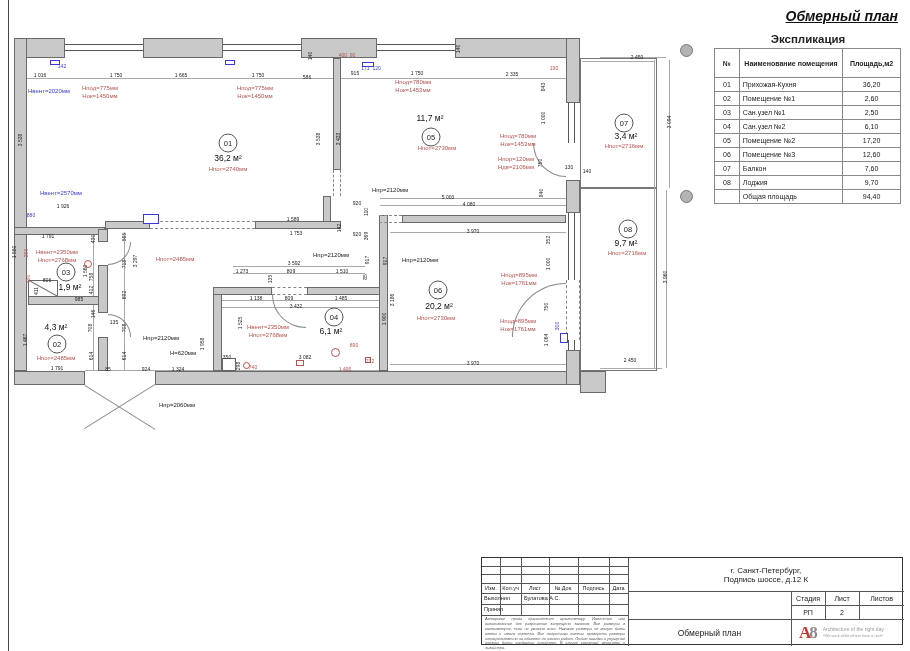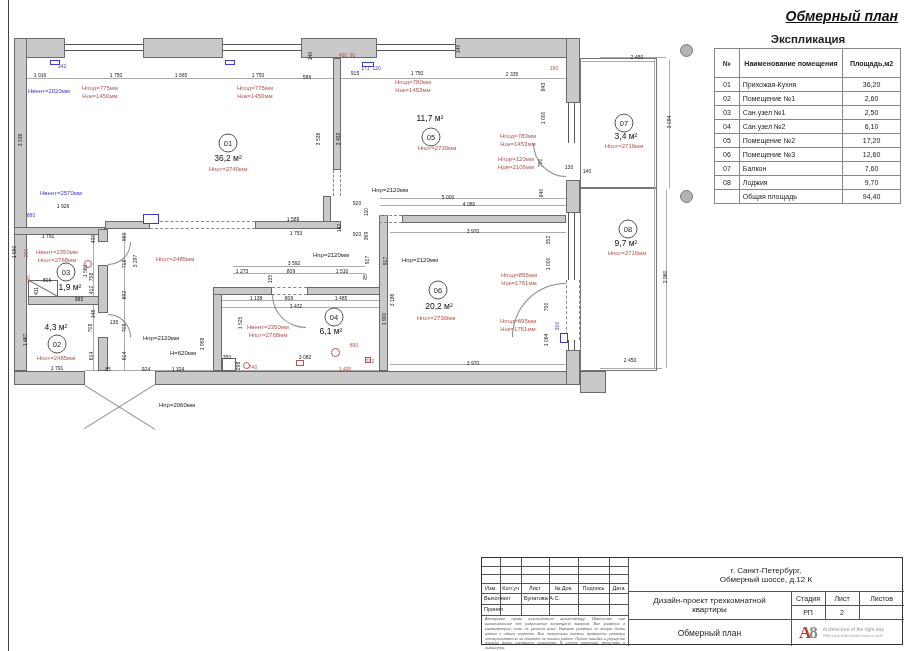--- a/index.html
+++ b/index.html
@@ -382,23 +382,21 @@
     <div class="lbl" style="left:96px;top:28px;width:31px">Подпись</div>
     <div class="lbl" style="left:127px;top:28px;width:19px">Дата</div>
 
     <div class="lbl" style="left:2px;top:38px;width:40px;text-align:left">Выполнил</div>
     <div class="lbl" style="left:42px;top:38px;width:60px;text-align:left">Булатова А.С.</div>
     <div class="lbl" style="left:2px;top:49px;width:40px;text-align:left">Принял</div>
 
     <div class="disc">Авторские права принадлежат архитектору. Изменение или использование без разрешения запрещено законом. Все размеры в миллиметрах, если не указано иное. Никакие размеры не могут быть взяты с этого чертежа. Все подрядчики должны проверять размеры непосредственно на объекте до начала работ. Любые ошибки и упущения должны быть сообщены дизайнеру. В случае сомнений уточнять у дизайнера.</div>
 
     <div class="abs ctr" style="left:146px;top:0;width:276px;height:33px;font-size:8px">г. Санкт-Петербург,
-Обмерный шоссе, д.12 К</div>
-    <div class="abs ctr" style="left:146px;top:33px;width:163px;height:28px;font-size:8px">Дизайн-проект трехкомнатной
-квартиры</div>
+Подпись шоссе, д.12 К</div>
     <div class="lbl" style="left:309px;top:37px;width:34px;font-size:7px">Стадия</div>
     <div class="lbl" style="left:309px;top:51px;width:34px;font-size:7px">РП</div>
     <div class="lbl" style="left:343px;top:37px;width:34px;font-size:7px">Лист</div>
     <div class="lbl" style="left:343px;top:51px;width:34px;font-size:7px">2</div>
     <div class="lbl" style="left:377px;top:37px;width:45px;font-size:7px">Листов</div>
     <div class="abs ctr" style="left:146px;top:61px;width:163px;height:27px;font-size:8.5px">Обмерный план</div>
 
     <div class="abs" style="left:309px;top:61px;width:113px;height:27px;display:flex;align-items:center;padding-left:8px;box-sizing:border-box">
       <span class="logoA">A</span>
       <span class="logo8">8</span>

